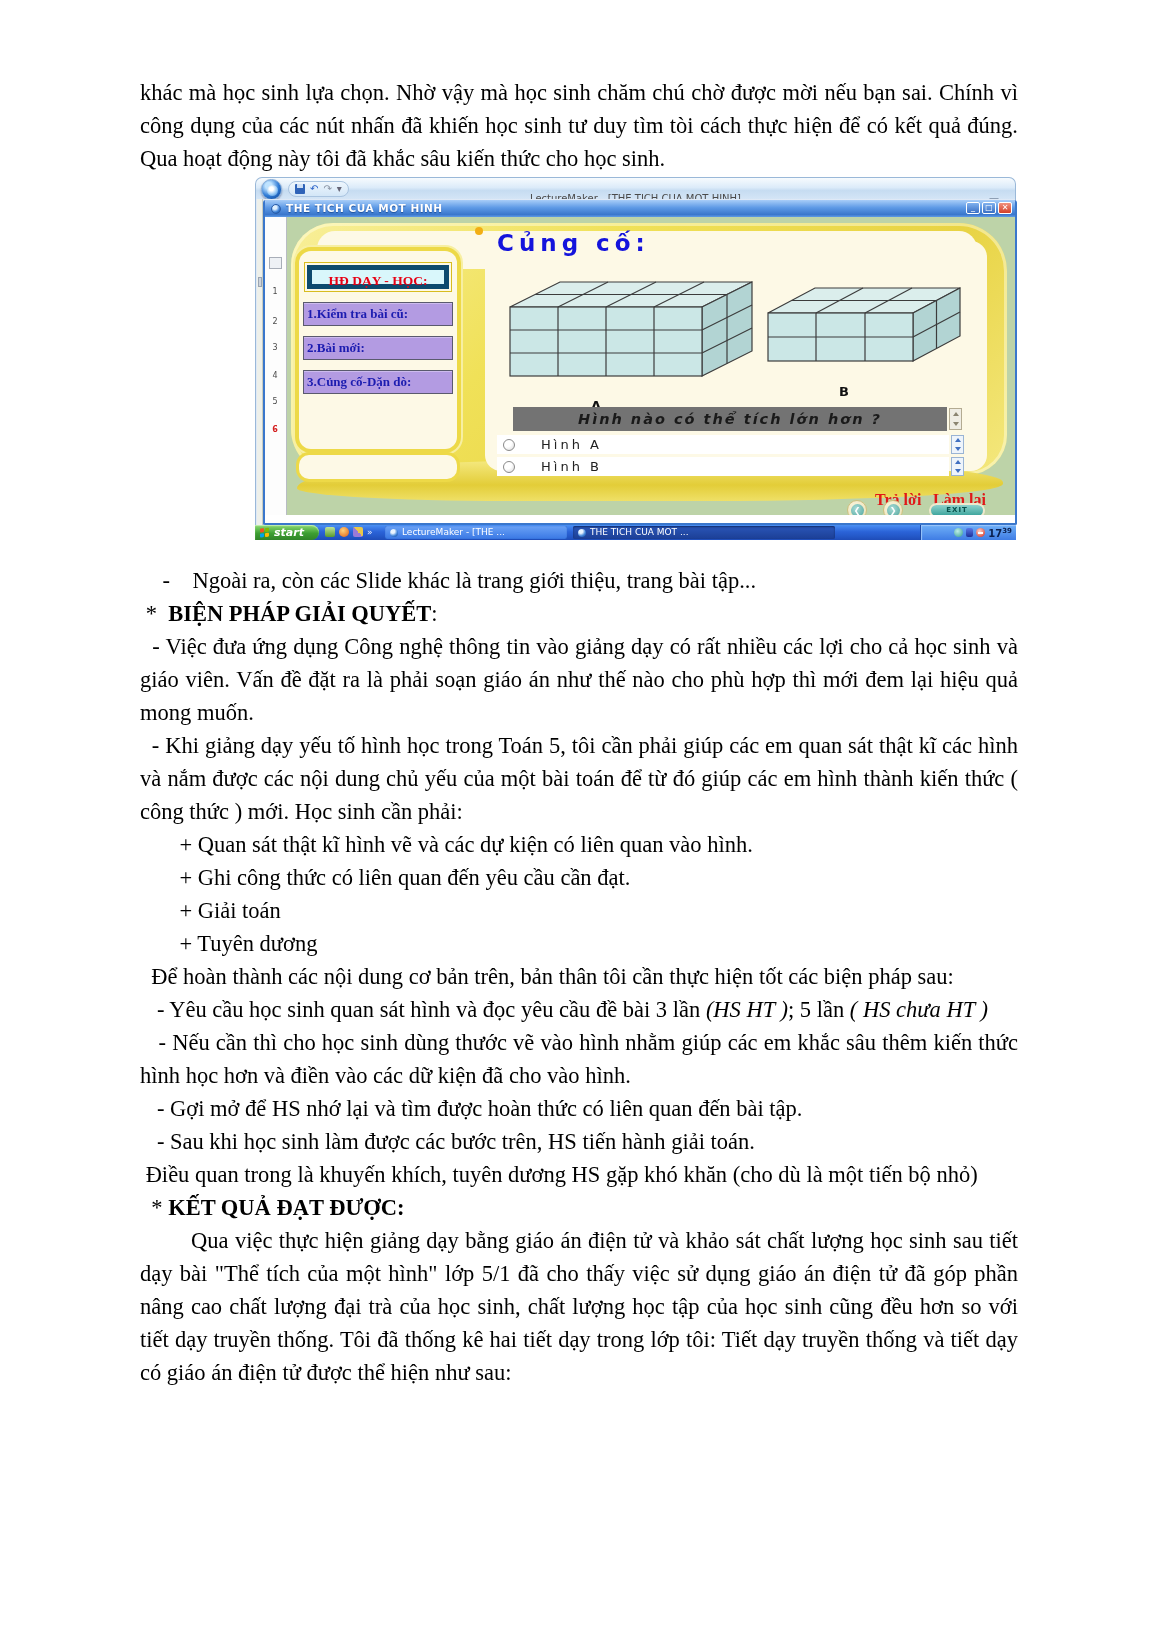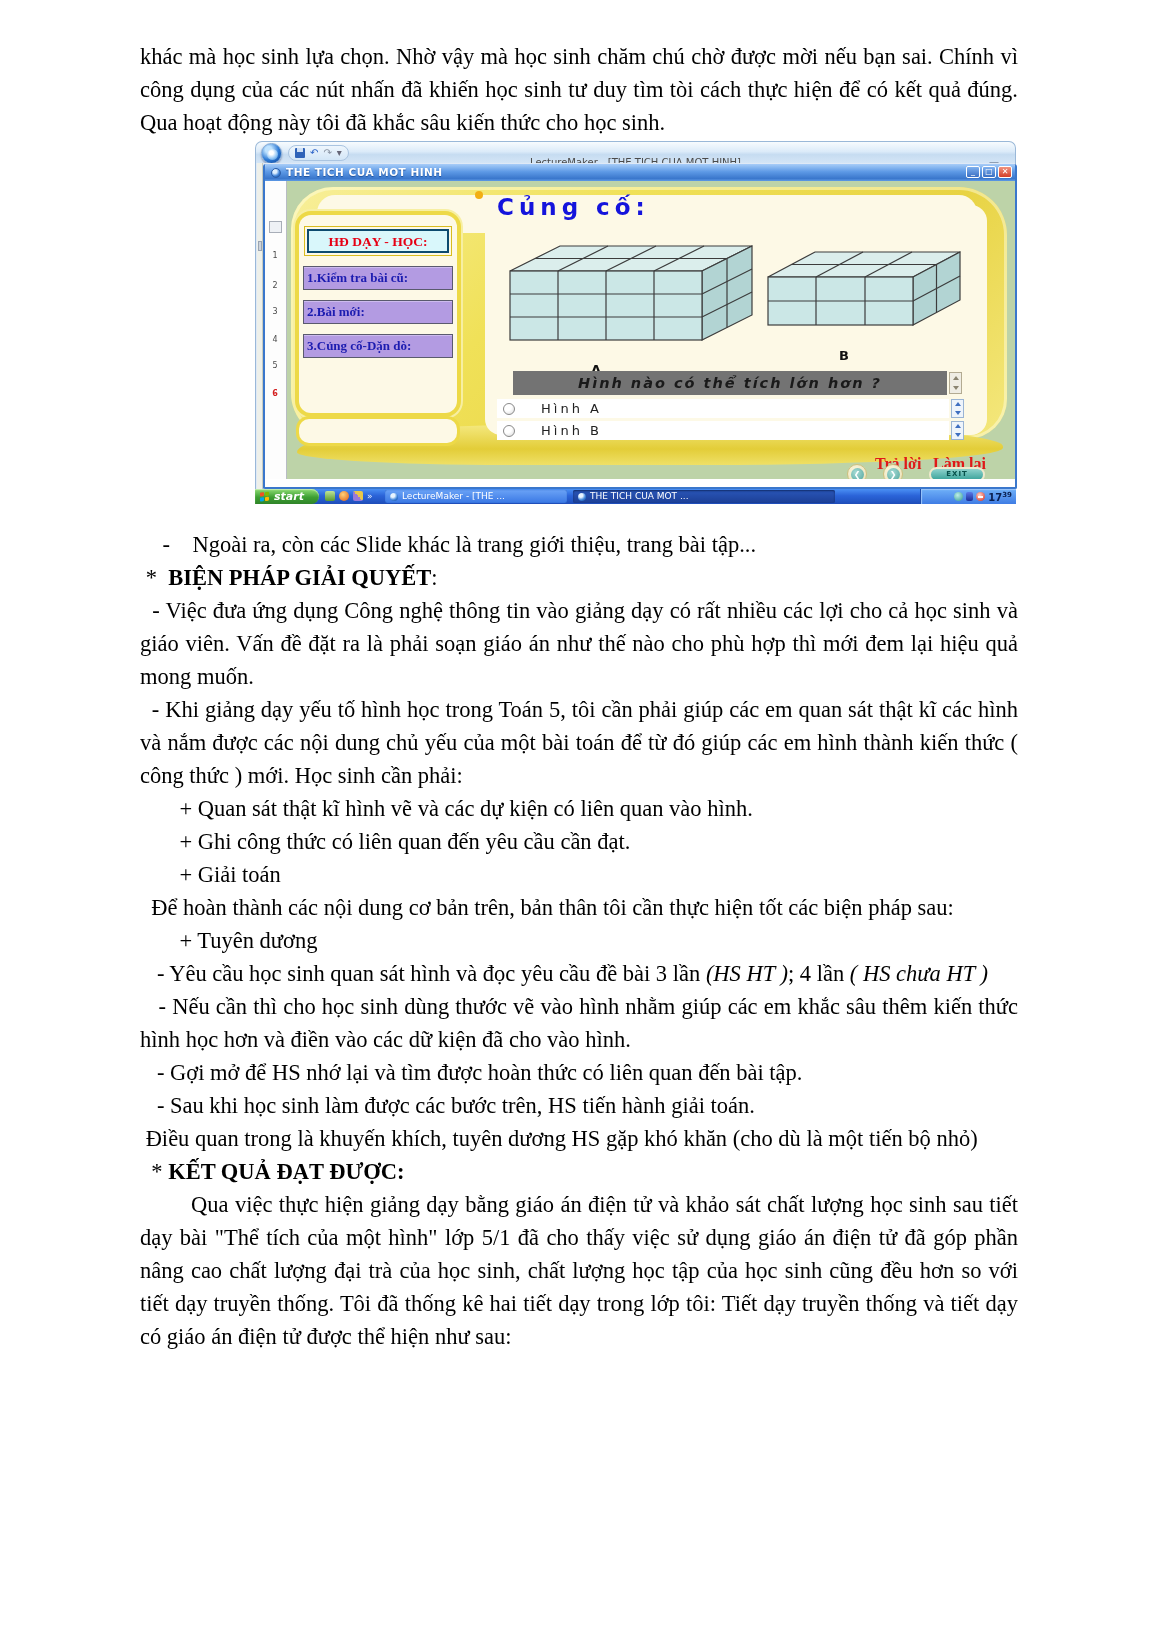--- a/index.html
+++ b/index.html
@@ -1,17 +1,17 @@
 <!DOCTYPE html>
 <html><head>
 <meta charset="utf-8">
 <style>
   html,body{margin:0;padding:0;background:#fff;}
   .page{position:relative;width:1158px;height:1637px;box-sizing:border-box;
-        padding:40px 140px 0 140px;background:#fff;overflow:hidden;
+        padding:76px 140px 0 140px;background:#fff;overflow:hidden;
         font-family:"Liberation Serif",serif;font-size:22.5px;line-height:33px;color:#000;}
   .para{margin:0;text-align:justify;white-space:pre-wrap;}
   .para .bold{font-weight:bold;}
   .para .ital{font-style:italic;}
 
   
   .shot{position:relative;width:761px;height:363px;margin:2px 0 0 115px;
         font-family:"DejaVu Sans","Liberation Sans",sans-serif;font-size:10px;color:#333;}
   .shot *{box-sizing:border-box;}
 
@@ -67,21 +67,21 @@
   .content{position:absolute;left:198px;top:24px;width:502px;height:230px;border-radius:16px;background:#fdf9e6;}
 
   .slide-header{position:absolute;left:188px;top:10px;display:flex;align-items:flex-start;}
   .hdr-dot{width:8px;height:8px;border-radius:50%;background:#f2ae14;margin-right:14px;}
   .hdr-text{font-size:23px;font-weight:bold;color:#1414dc;letter-spacing:5px;
      font-family:"DejaVu Sans",sans-serif;}
 
   .sidebar-panel{position:absolute;left:12px;top:34px;width:158px;height:198px;border-radius:12px;
      background:#fdf9e6;box-shadow:0 0 0 4px #edd947,0 0 0 6px #f7efa2;}
   .hd-box{position:absolute;left:8px;top:14px;width:142px;height:24px;background:#d9f7fb;
-     border:2px solid #0c4a6e;box-shadow:0 0 0 2px #fdf9e6,0 0 0 3px #d8bc20;
+     border:5px solid #0c4a6e;box-shadow:0 0 0 2px #fdf9e6,0 0 0 3px #d8bc20;
      text-align:center;font-family:"Liberation Serif",serif;font-weight:bold;font-size:13.5px;
      line-height:22px;color:#e60014;}
   .pbtn{position:absolute;left:4px;width:150px;height:24px;background:#b39be2;border:1px solid #5a5a6e;
      font-family:"Liberation Serif",serif;font-weight:bold;font-size:13px;line-height:22px;color:#1c1cb0;
      padding-left:3px;box-shadow:inset 0 1px 0 #cdbbee;}
   .small-box{position:absolute;left:12px;top:238px;width:158px;height:24px;border-radius:10px;
      background:#fdf9e6;box-shadow:0 0 0 3px #edd947;}
 
   .fig{position:absolute;}
   .fig-label{position:absolute;font-size:13px;font-weight:bold;letter-spacing:1px;color:#111;
@@ -329,23 +329,23 @@
     </div>
   </div>
 
   <p class="para" style="margin-top:24px"><span>    -    Ngoài ra, còn các Slide khác là trang giới thiệu, trang bài tập...</span></p>
   <p class="para"><span> *  </span><span class="bold">BIỆN PHÁP GIẢI QUYẾT</span><span>:</span></p>
   <p class="para"><span>  - Việc đưa ứng dụng Công nghệ thông tin vào giảng dạy có rất nhiều các lợi cho cả học sinh và giáo viên. Vấn đề đặt ra là phải soạn giáo án như thế nào cho phù hợp thì mới đem lại hiệu quả mong muốn.</span></p>
   <p class="para"><span>  - Khi giảng dạy yếu tố hình học trong Toán 5, tôi cần phải giúp các em quan sát thật kĩ các hình và nắm được các nội dung chủ yếu của một bài toán để từ đó giúp các em hình thành kiến thức ( công thức ) mới. Học sinh cần phải:</span></p>
   <p class="para"><span>       + Quan sát thật kĩ hình vẽ và các dự kiện có liên quan vào hình.</span></p>
   <p class="para"><span>       + Ghi công thức có liên quan đến yêu cầu cần đạt.</span></p>
   <p class="para"><span>       + Giải toán</span></p>
+  <p class="para"><span>       + Tuyên dương</span></p>
   <p class="para"><span>  Để hoàn thành các nội dung cơ bản trên, bản thân tôi cần thực hiện tốt các biện pháp sau:</span></p>
-  <p class="para"><span>       + Tuyên dương</span></p>
-  <p class="para"><span>   - Yêu cầu học sinh quan sát hình và đọc yêu cầu đề bài 3 lần </span><span class="ital">(HS HT )</span><span>; 4 lần </span><span class="ital">( HS chưa HT )</span></p>
+  <p class="para"><span>   - Yêu cầu học sinh quan sát hình và đọc yêu cầu đề bài 3 lần </span><span class="ital">(HS HT )</span><span>; 5 lần </span><span class="ital">( HS chưa HT )</span></p>
   <p class="para"><span>   - Nếu cần thì cho học sinh dùng thước vẽ vào hình nhằm giúp các em khắc sâu thêm kiến thức hình học hơn và điền vào các dữ kiện đã cho vào hình.</span></p>
   <p class="para"><span>   - Gợi mở để HS nhớ lại và tìm được hoàn thức có liên quan đến bài tập.</span></p>
   <p class="para"><span>   - Sau khi học sinh làm được các bước trên, HS tiến hành giải toán.</span></p>
   <p class="para"><span> Điều quan trong là khuyến khích, tuyên dương HS gặp khó khăn (cho dù là một tiến bộ nhỏ)</span></p>
   <p class="para"><span>  * </span><span class="bold">KẾT QUẢ ĐẠT ĐƯỢC:</span></p>
   <p class="para"><span>        Qua việc thực hiện giảng dạy bằng giáo án điện tử và khảo sát chất lượng học sinh sau tiết dạy bài "Thể tích của một hình" lớp 5/1 đã cho thấy việc sử dụng giáo án điện tử đã góp phần nâng cao chất lượng đại trà của học sinh, chất lượng học tập của học sinh cũng đều hơn so với tiết dạy truyền thống. Tôi đã thống kê hai tiết dạy trong lớp tôi: Tiết dạy truyền thống và tiết dạy có giáo án điện tử được thể hiện như sau:</span></p>
 
 </div>
 
 </body></html>

